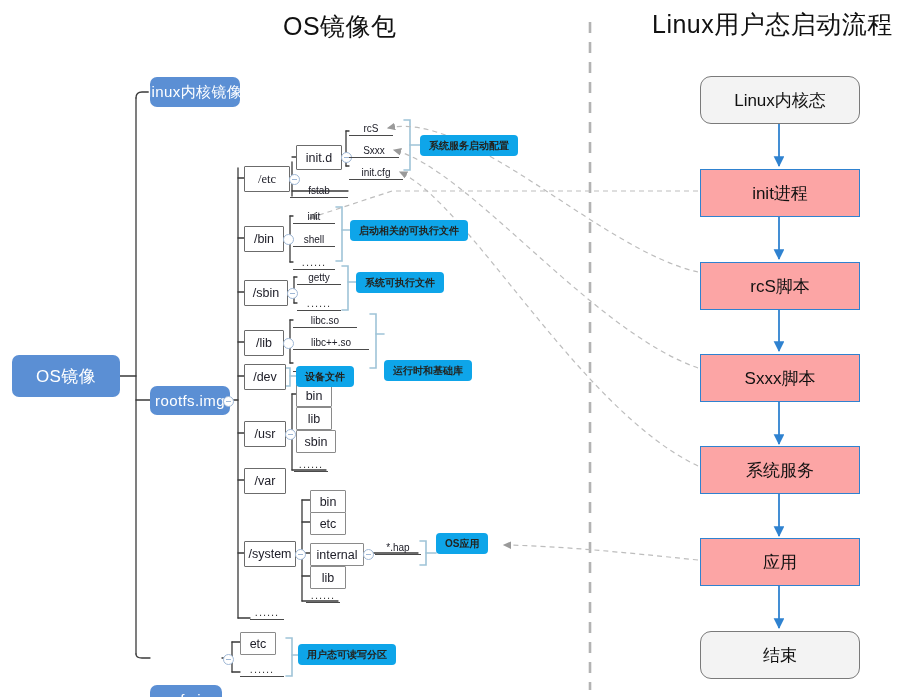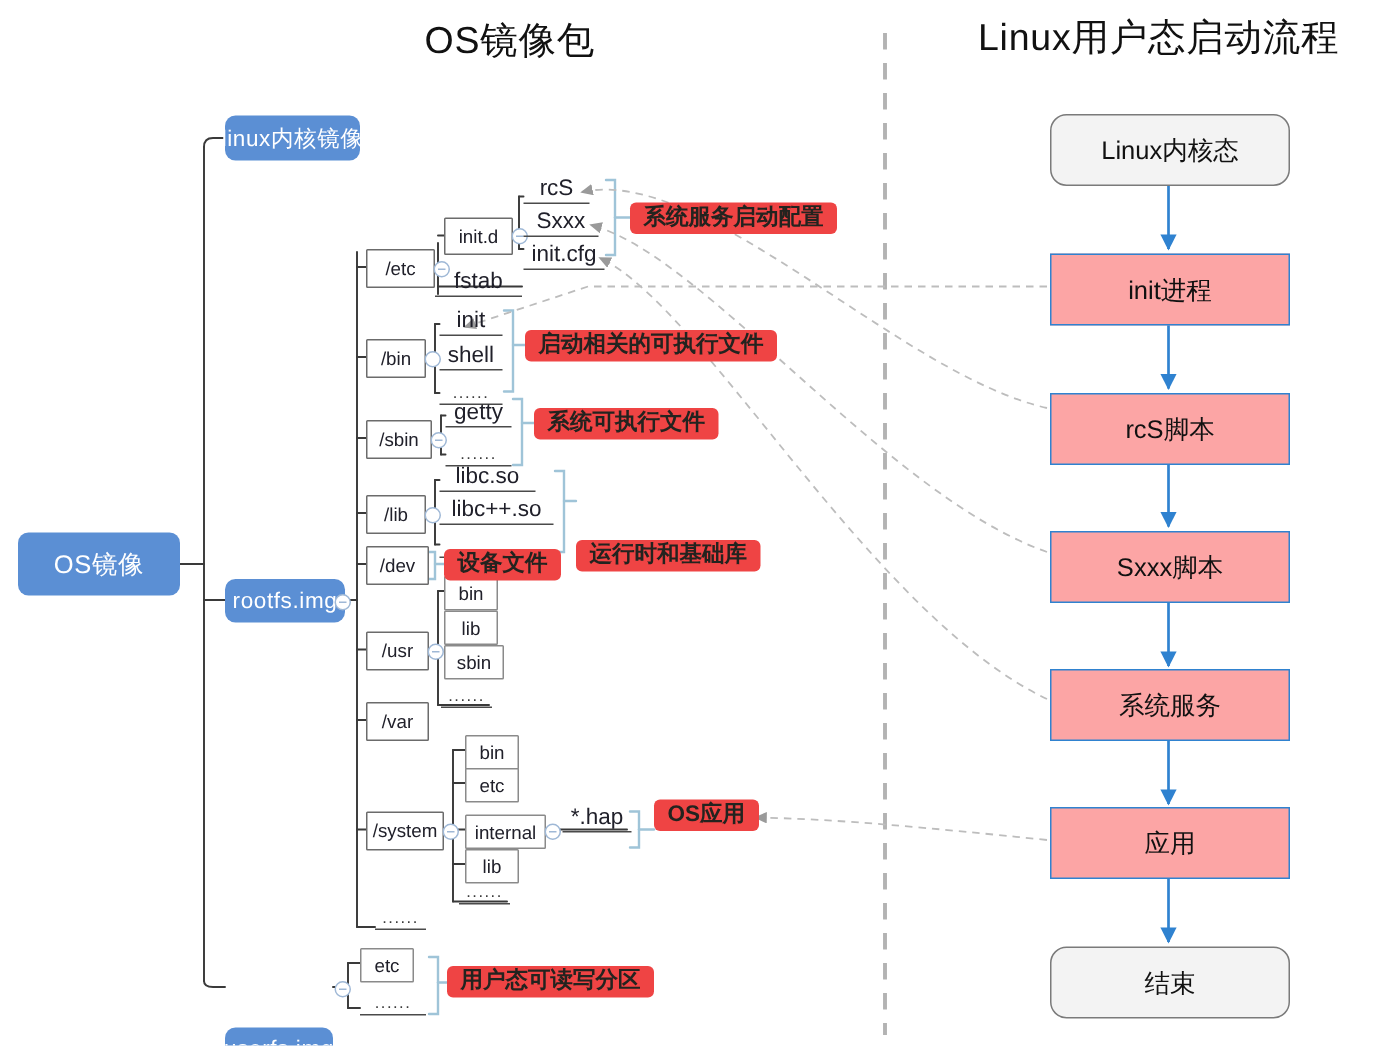--- a/index.html
+++ b/index.html
@@ -22,27 +22,27 @@
 
   
   .tnode{position:absolute;border:1.3px solid #6b6b6b;background:#fff;
          display:flex;align-items:center;justify-content:center;
          font-size:12.5px;color:#20202a;white-space:nowrap;border-radius:1px;}
   .tnode.thin{border-color:#8a8a8a;border-width:1px;}
 
   
   .tleaf{position:absolute;border-bottom:1.3px solid #4a4a4a;
          display:flex;align-items:flex-end;justify-content:center;
-         font-size:15px;color:#20202a;white-space:nowrap;padding-bottom:1px;}
+         font-size:10px;color:#20202a;white-space:nowrap;padding-bottom:1px;}
   .tleaf.dots{font-size:11px;letter-spacing:1px;color:#3a3a3a;}
 
   
-  .chip{position:absolute;background:#ef4444;border-radius:4px;
-        display:flex;align-items:flex-start;justify-content:center;
-        font-size:15px;font-weight:bold;color:#23231f;white-space:nowrap;
+  .chip{position:absolute;background:#0ea5e9;border-radius:4px;
+        display:flex;align-items:center;justify-content:center;
+        font-size:10px;font-weight:bold;color:#23231f;white-space:nowrap;
         padding:0 9px;}
 
   
   .fbox{position:absolute;display:flex;align-items:center;justify-content:center;
         font-size:17px;white-space:nowrap;color:#111;}
   .fbox.rect{background:#fca5a5;border:1.4px solid #2f82d0;}
   .fbox.round{background:#f3f3f3;border:1.4px solid #7a7a7a;border-radius:11px;}
 
   
   .toggle{position:absolute;width:9px;height:9px;border-radius:50%;
@@ -219,21 +219,21 @@
 <div class="pill" style="left:150px;top:386px;width:80px;height:29px;">
   <span>rootfs.img</span>
 </div>
 <div class="toggle" style="left:223px;top:396px;"></div>
 
 <div class="pill" style="left:150px;top:644px;width:72px;height:29px;margin-top:41px;">
   <span>userfs.img</span>
 </div>
 <div class="toggle" style="left:223px;top:654px;"></div>
 
-<div class="tnode" style="left:244px;top:166px;width:44px;height:24px;">
+<div class="tnode" style="left:244px;top:166px;width:44px;height:24px;font-family:Liberation Serif, serif;">
   <span>/etc</span>
 </div>
 <div class="toggle" style="left:289px;top:174px;"></div>
 
 <div class="tnode" style="left:244px;top:226px;width:38px;height:24px;">
   <span>/bin</span>
 </div>
 <div class="toggle plain" style="left:283px;top:234px;"></div>
 
 <div class="tnode" style="left:244px;top:280px;width:42px;height:24px;">

